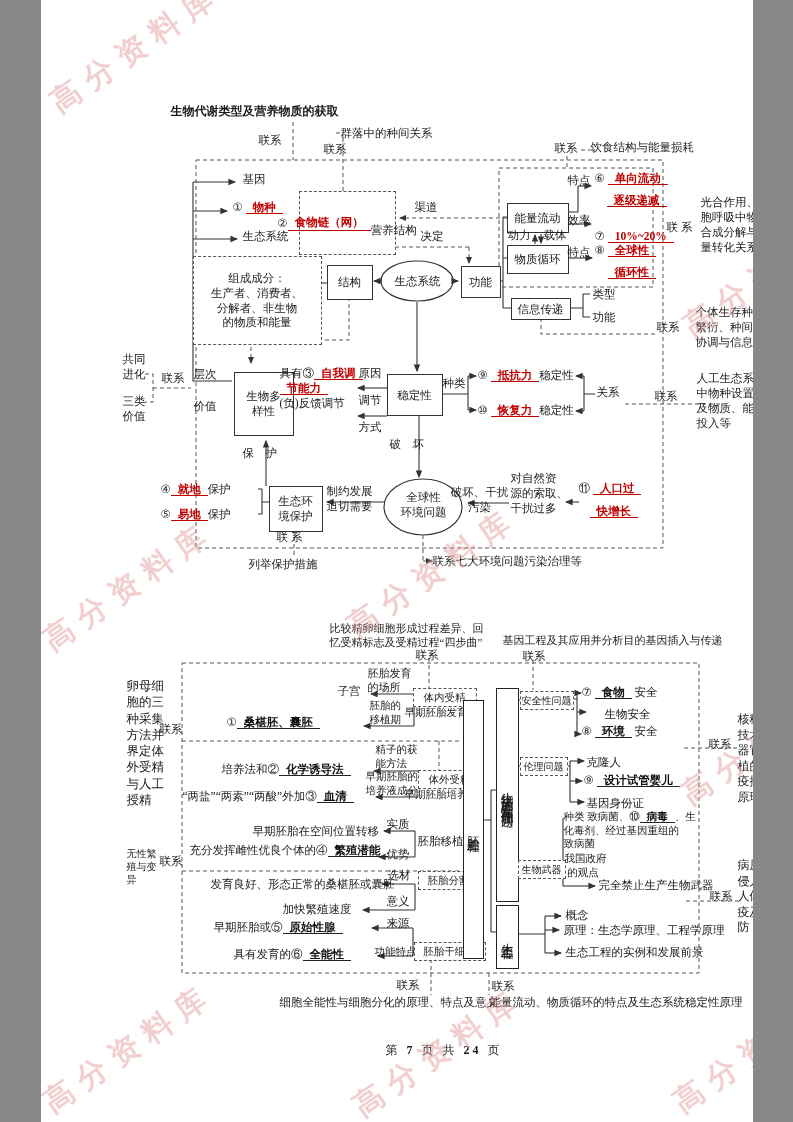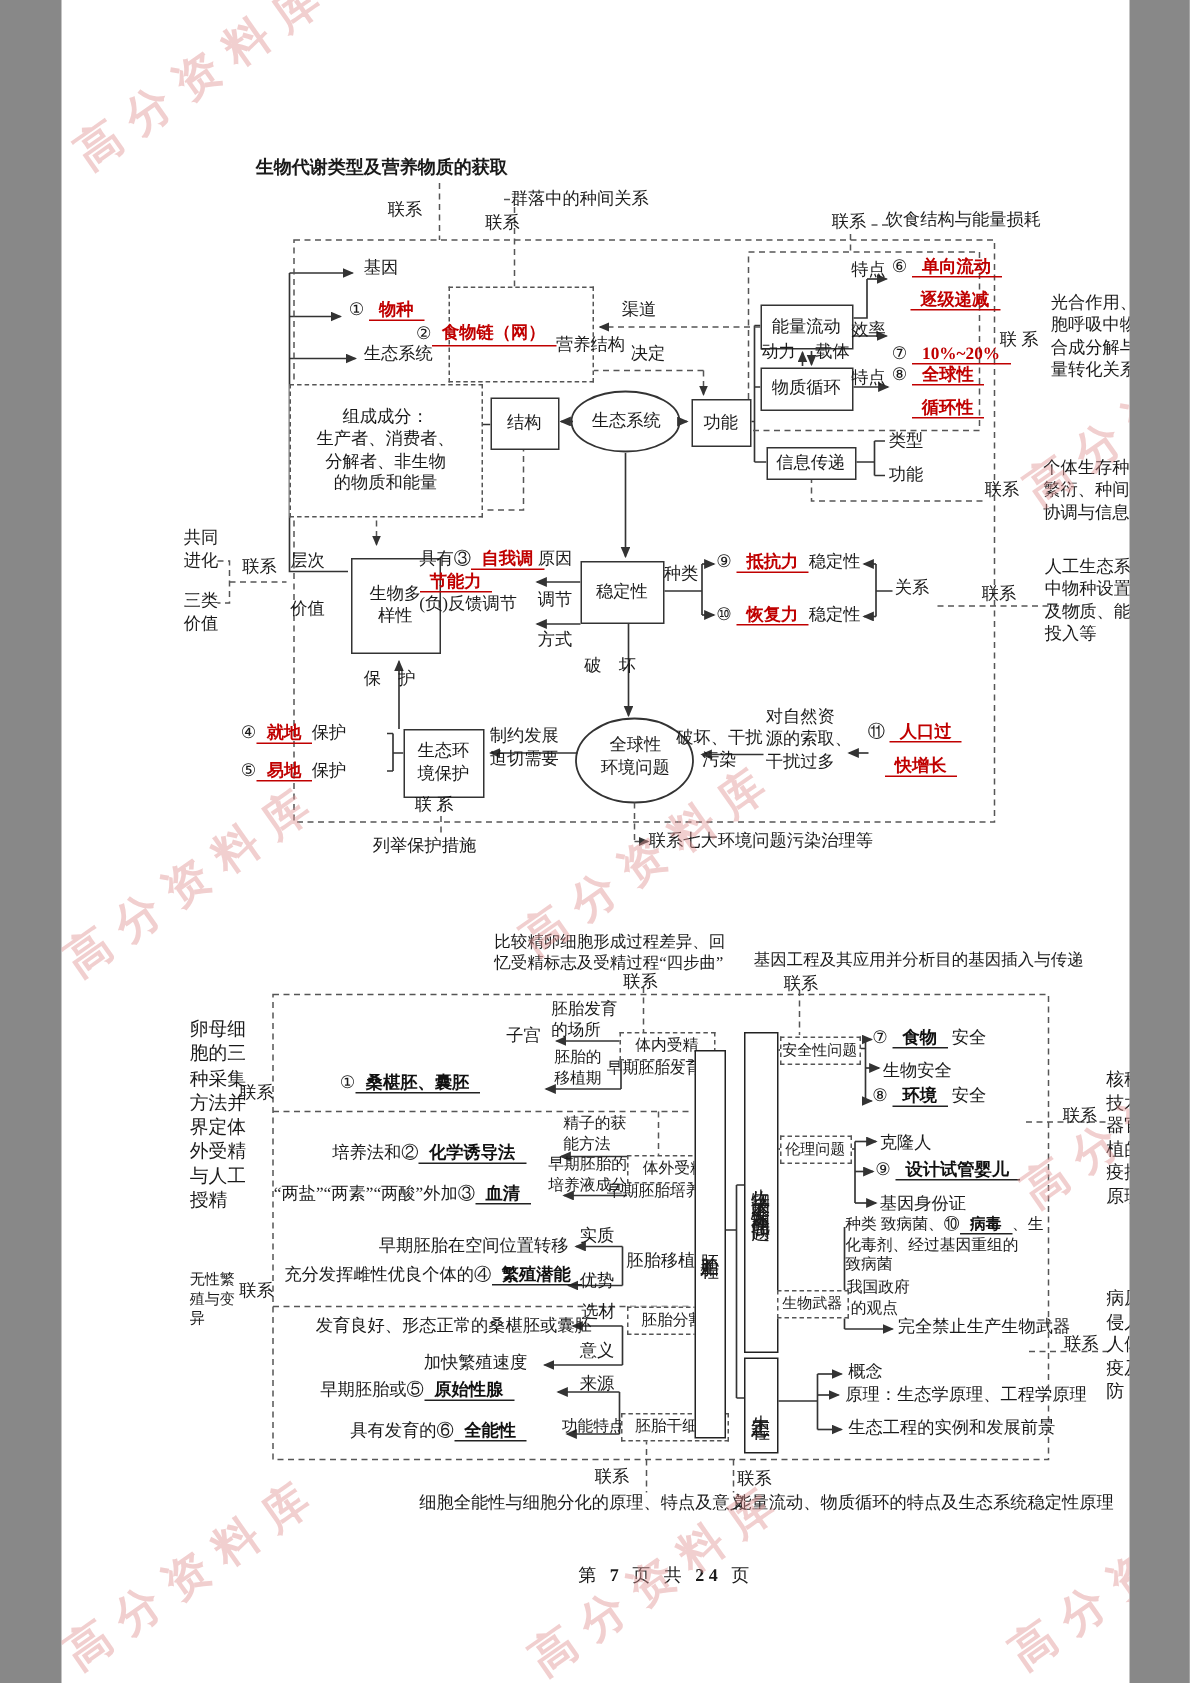--- a/index.html
+++ b/index.html
@@ -248,21 +248,21 @@
       <div class="node" style="left: 346px; top: 916px;"><span>来源</span></div>
       <div class="node" style="left: 173px; top: 920px;"><span>早期胚胎或⑤</span><span class="p-b">原始性腺</span></div>
       <div class="node" style="left: 334px; top: 946px; font-size: 10.5px; font-family: Liberation Mono, monospace;"><span>功能特点</span></div>
       <div class="node" style="left: 193px; top: 947px;"><span>具有发育的⑥</span><span class="p-b">全能性</span></div>
       <div class="node dbox" style="left: 373px; top: 942px; width: 70px; height: 17px; font-size: 10.5px;"><span>胚胎干细胞</span></div>
       <div class="node vbox" style="left: 422px; top: 700px; width: 19px; height: 257px;"><span>胚胎工程</span></div>
       <div class="node vbox" style="left: 455px; top: 688px; width: 21px; height: 212px;"><span>生物技术的安全性和伦理问题</span></div>
       <div class="node vbox" style="left: 455px; top: 905px; width: 21px; height: 62px;"><span>生态工程</span></div>
       <div class="node dbox" style="left: 479px; top: 691px; width: 52px; height: 17px; font-size: 10px;"><span>安全性问题</span></div>
       <div class="node" style="left: 541px; top: 685px;"><span>⑦ </span><span class="p-b">食物</span><span> 安全</span></div>
-      <div class="node" style="left: 548px; top: 707px;"><span>生物安全</span></div>
+      <div class="node" style="left: 564px; top: 707px;"><span>生物安全</span></div>
       <div class="node" style="left: 541px; top: 724px;"><span>⑧ </span><span class="p-b">环境</span><span> 安全</span></div>
       <div class="node dbox" style="left: 479px; top: 757px; width: 46px; height: 17px; font-size: 10px;"><span>伦理问题</span></div>
       <div class="node" style="left: 546px; top: 755px;"><span>克隆人</span></div>
       <div class="node" style="left: 543px; top: 773px;"><span>⑨ </span><span class="p-b">设计试管婴儿</span></div>
       <div class="node" style="left: 546px; top: 796px;"><span>基因身份证</span></div>
       <div class="node" style="left: 523px; top: 810px; width: 160px; font-size: 10.5px;"><span>种类 致病菌、⑩</span><span class="p-b">病毒</span><span>、生
 化毒剂、经过基因重组的
 致病菌</span></div>
       <div class="node dbox" style="left: 477px; top: 860px; width: 46px; height: 17px; font-size: 10px;"><span>生物武器</span></div>
       <div class="node" style="left: 524px; top: 852px; font-size: 10.5px;"><span>我国政府

